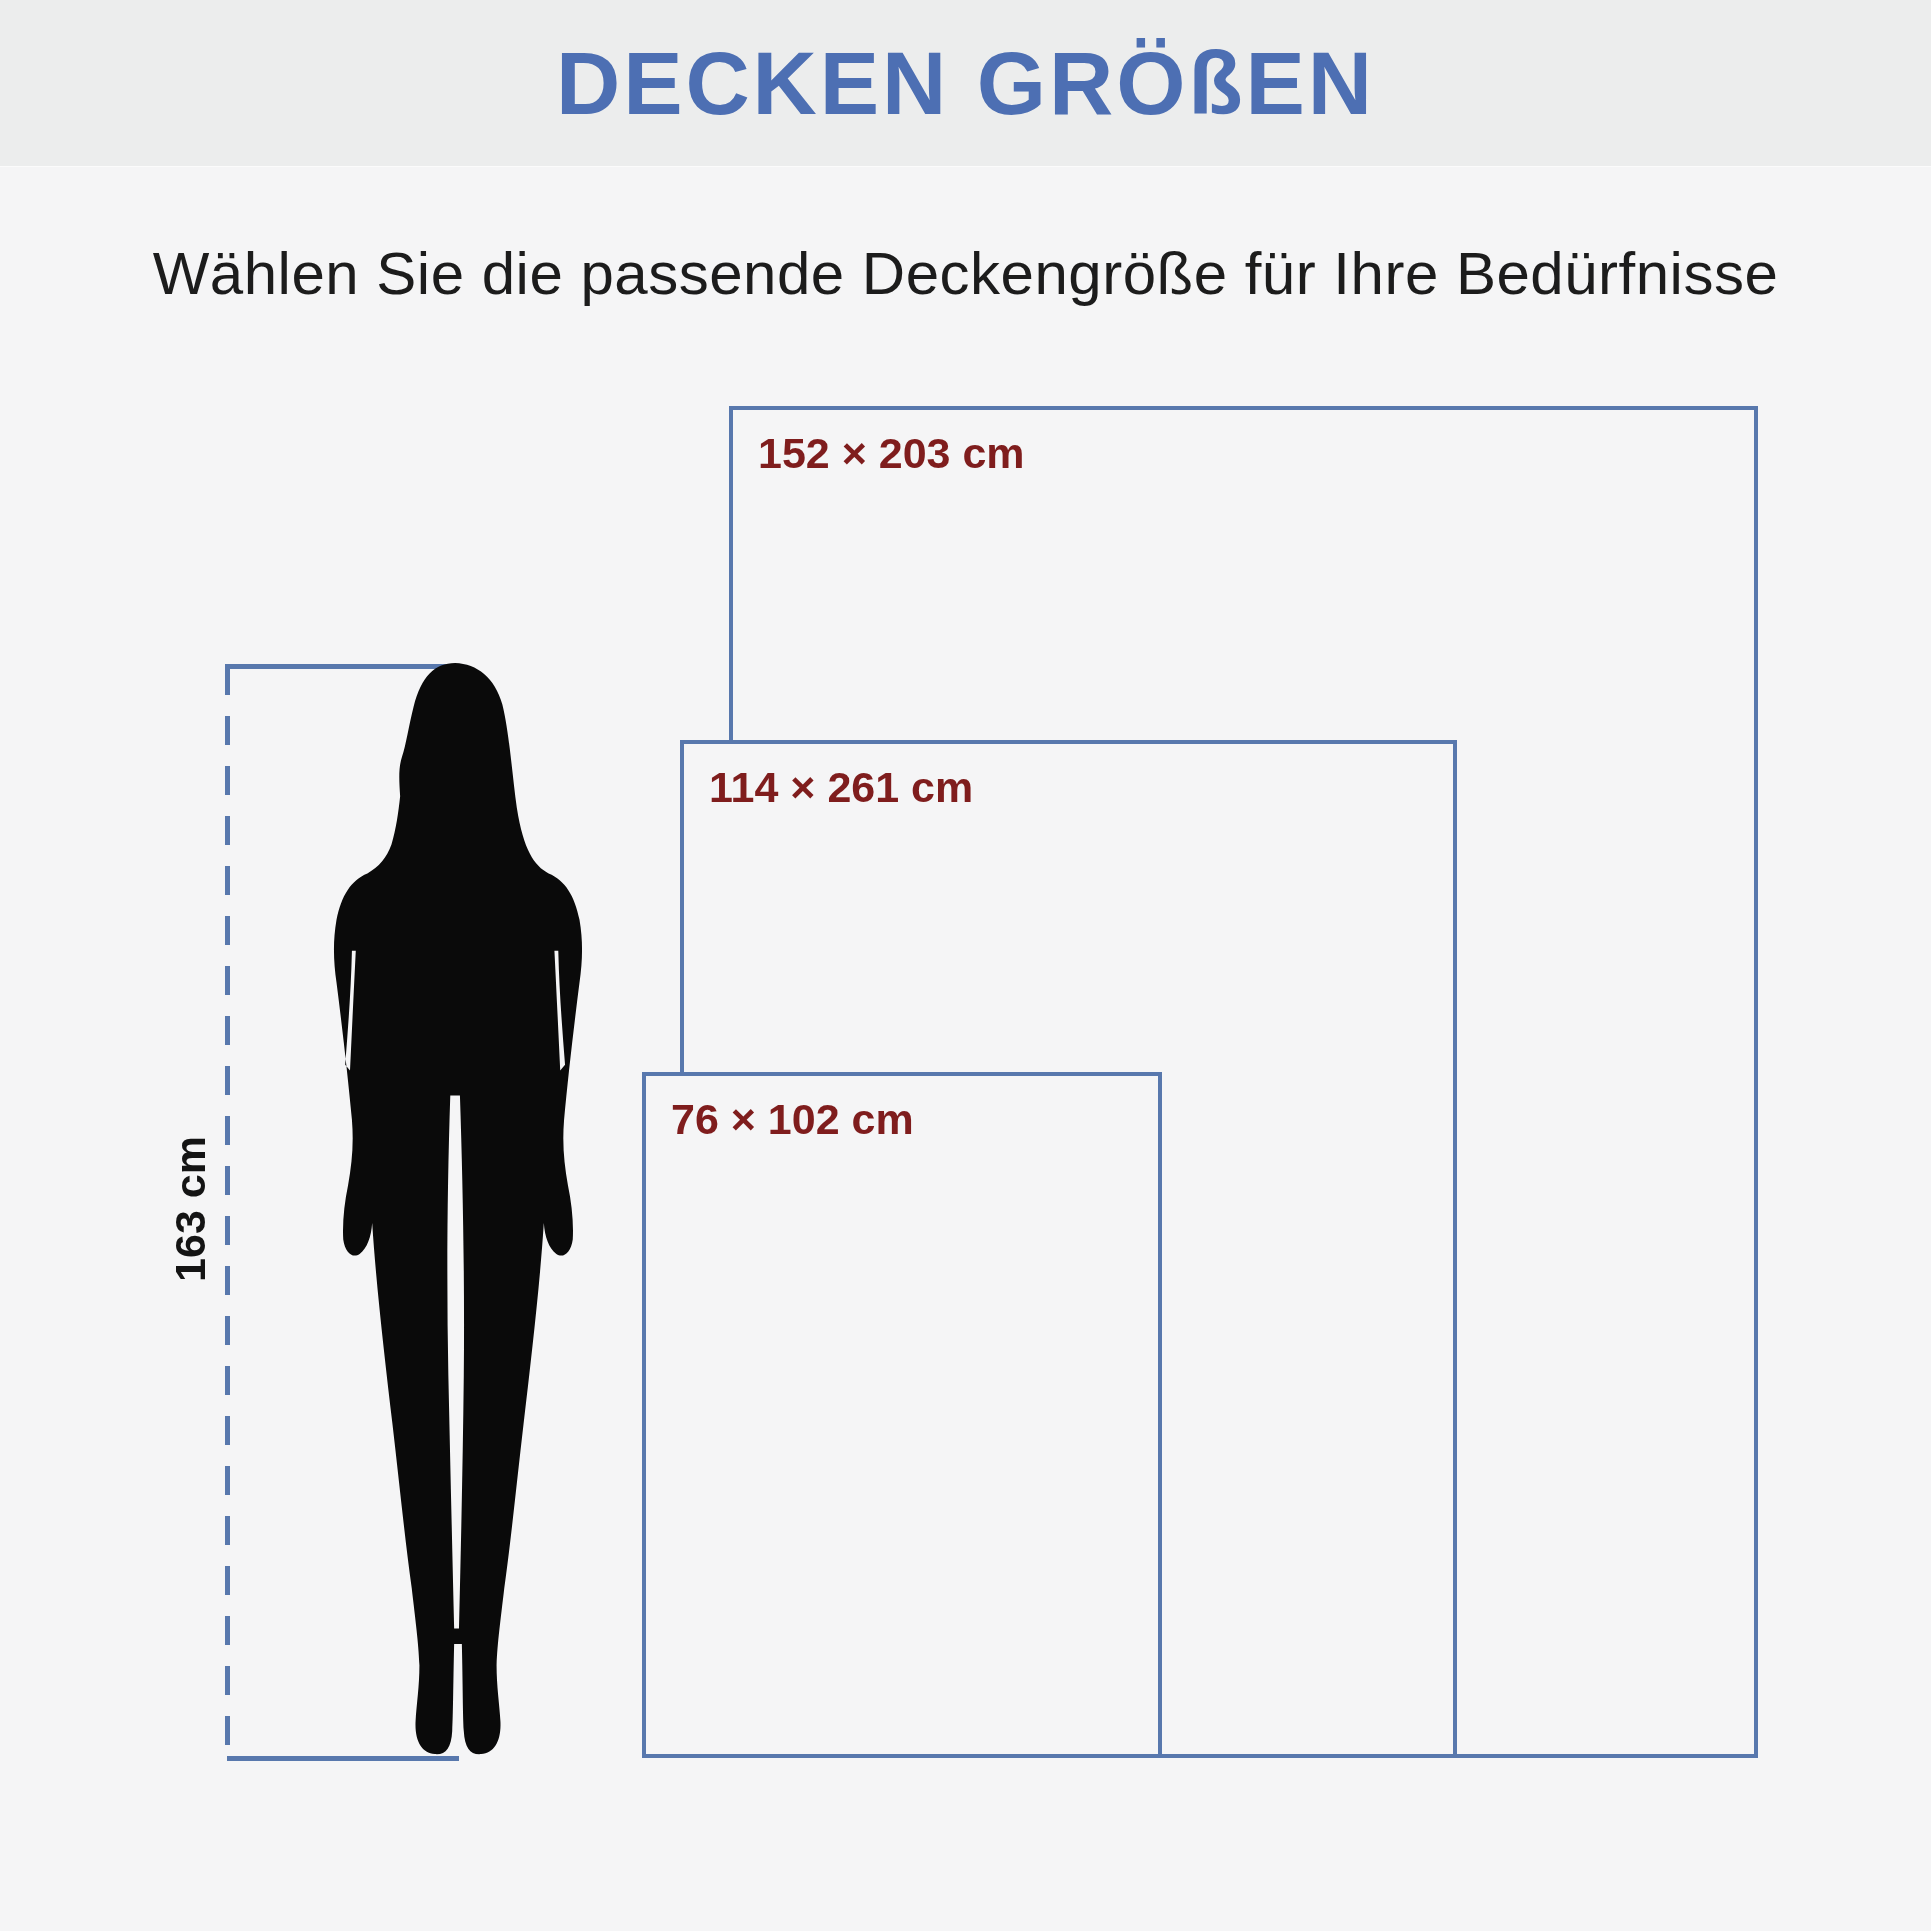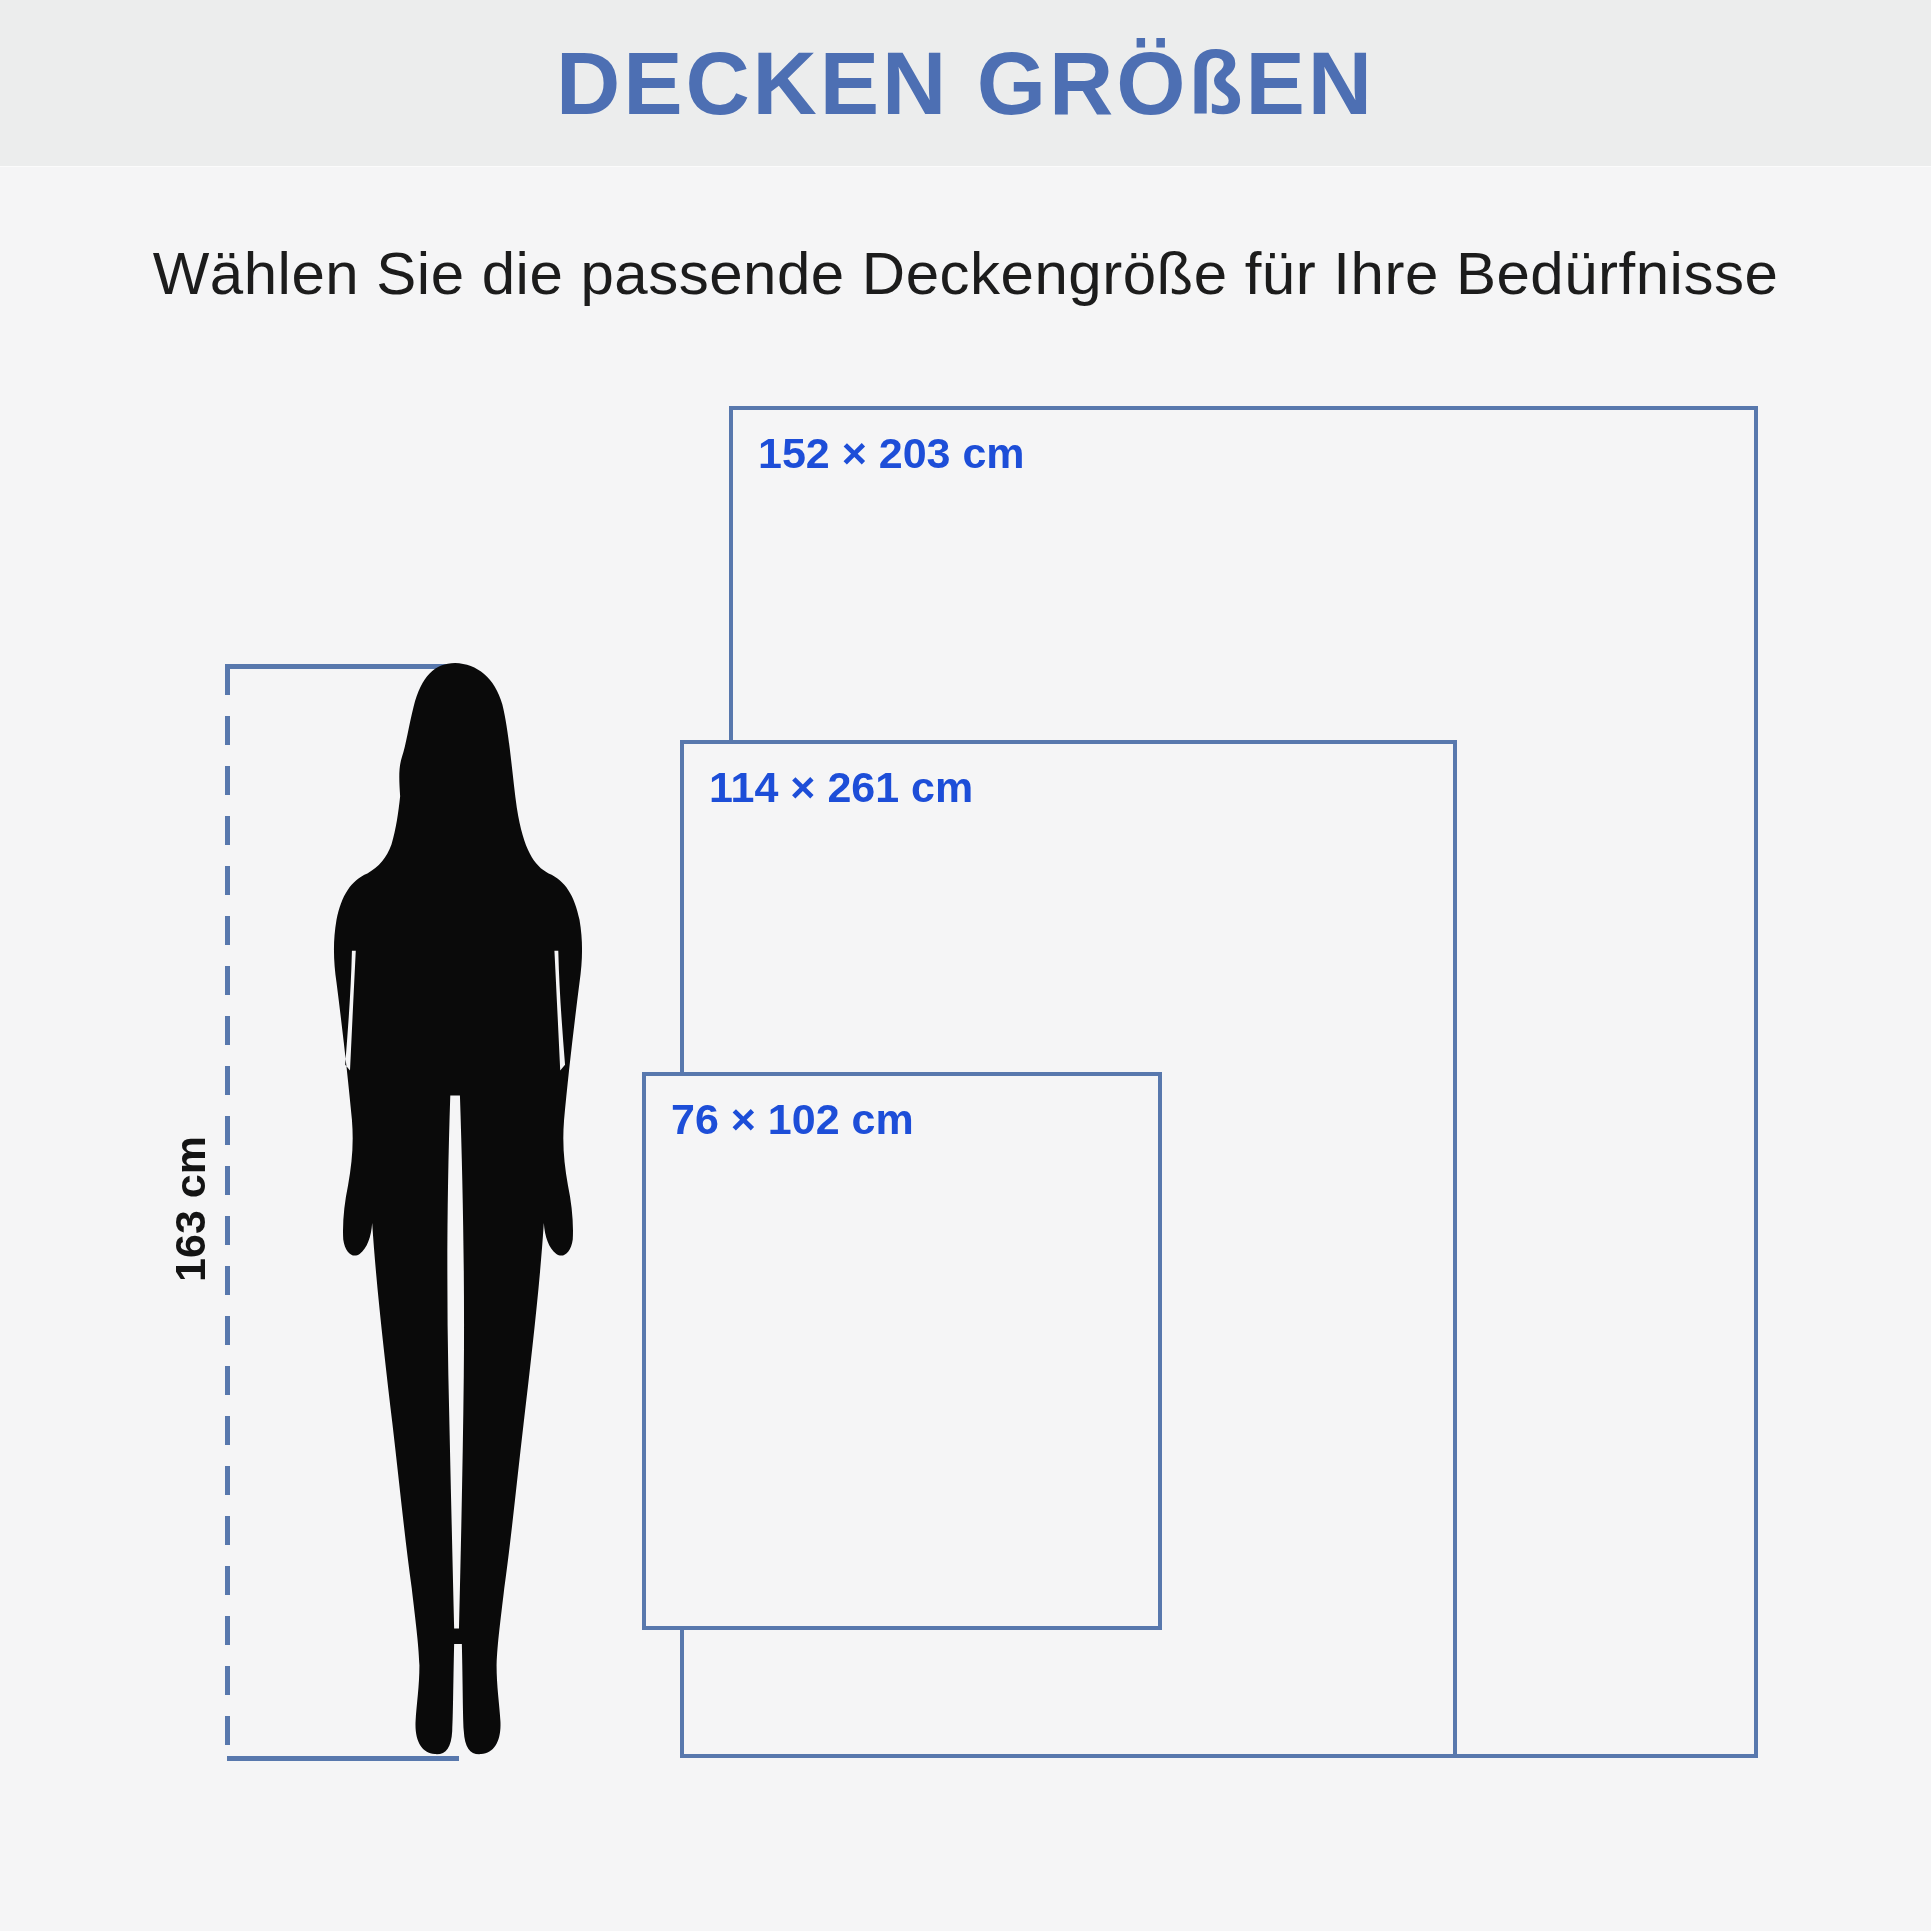--- a/index.html
+++ b/index.html
@@ -32,25 +32,25 @@
   }
 
   
   .size-rect{
     position:absolute;box-sizing:border-box;
     border:4.8px solid var(--accent);
     background:var(--bg);
   }
   .size-rect .size-label{
     display:block;padding:19.3px 0 0 25px;
-    font-size:43px;font-weight:600;color:#1d4ed8;white-space:nowrap;
+    font-size:43px;font-weight:600;color:#7f1d1d;white-space:nowrap;
   }
   .rect-large {left:729px;top:406px;width:1029px;height:1352px;z-index:1;}
   .rect-medium{left:680px;top:740px;width:777px; height:1018px;z-index:2;}
-  .rect-small {left:642px;top:1072px;width:520px;height:558px; z-index:3;}
+  .rect-small {left:642px;top:1072px;width:520px;height:686px; z-index:3;}
 
   
   .measure-top-tick{
     position:absolute;left:225px;top:664px;width:234px;height:4.8px;
     background:var(--accent);z-index:4;
   }
   .measure-bottom-tick{
     position:absolute;left:227px;top:1756px;width:232px;height:4.8px;
     background:var(--accent);z-index:4;
   }

